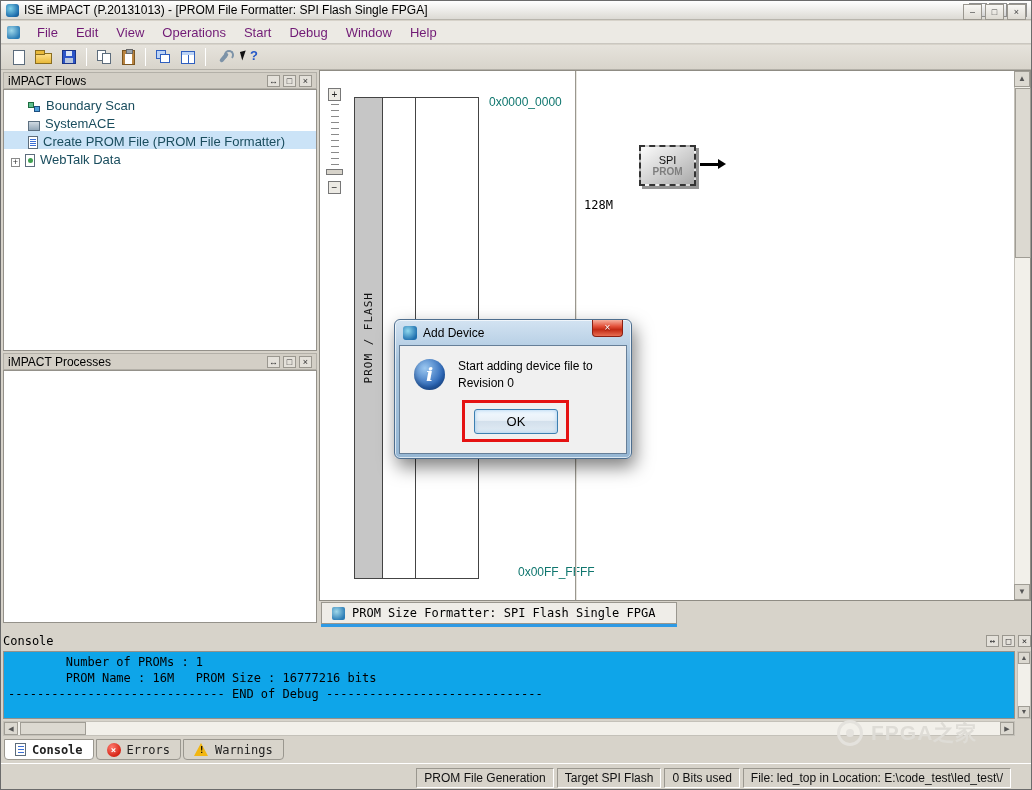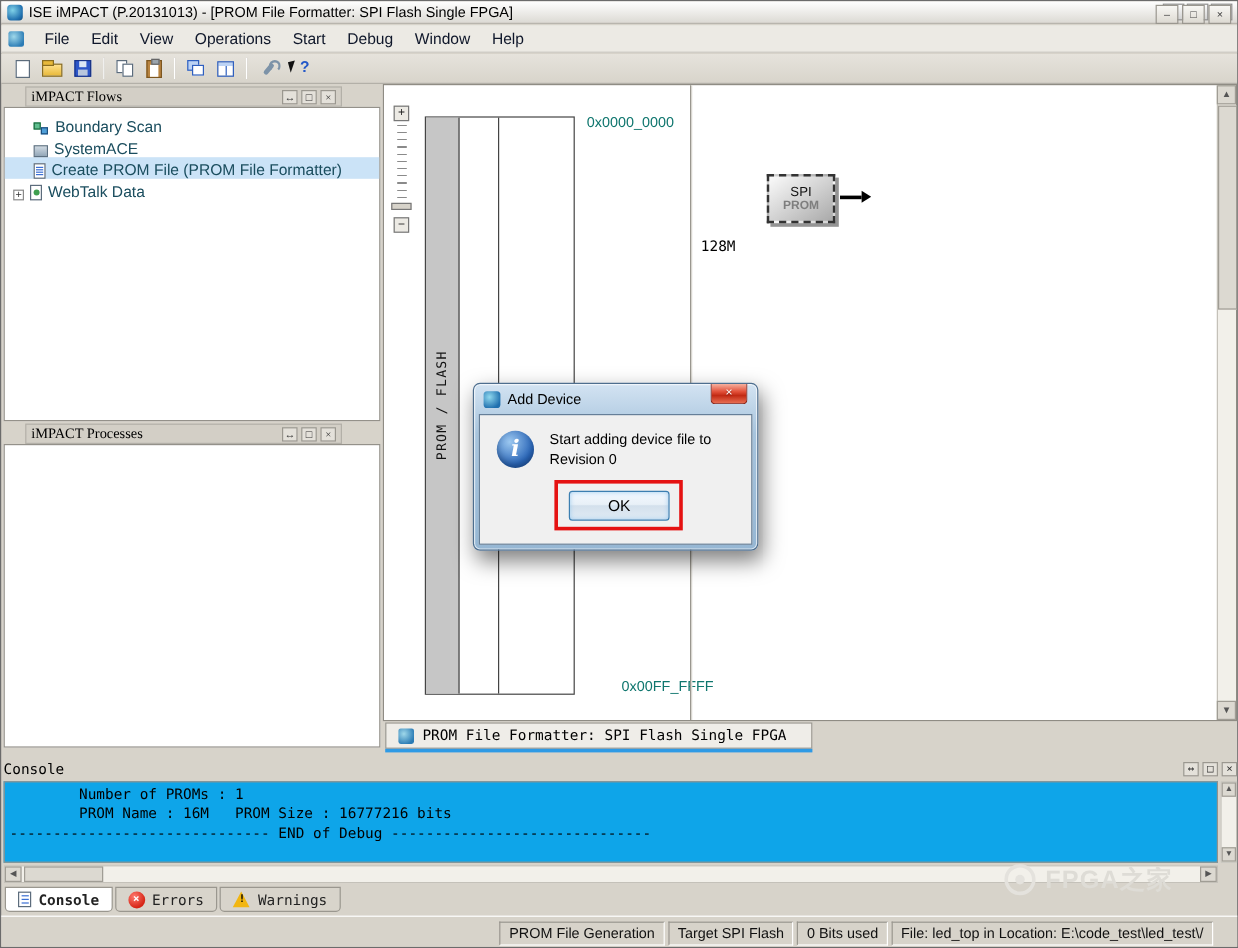--- a/index.html
+++ b/index.html
@@ -9,21 +9,21 @@
   
   .titlebar { position:absolute; left:0; top:0; width:100%; height:19px; background:linear-gradient(#ffffff,#dcdad4); border-bottom:1px solid #b8b5ad; display:flex; align-items:center; padding:0 5px; }
   .app-icon { width:13px; height:13px; border-radius:3px; background:radial-gradient(circle at 35% 35%,#7fd1e8,#1f6fae 70%,#134d7d); margin-right:5px; flex:none; }
   .titlebar .title { font-size:12px; color:#000; white-space:nowrap; }
   .winbtns { position:absolute; right:4px; top:2px; display:flex; gap:2px; }
   .winbtn { width:18px; height:14px; border:1px solid #8f8f8f; background:linear-gradient(#fcfcfc,#d2d2d2); font-size:9px; line-height:12px; text-align:center; color:#333; }
 
   
   .menubar { position:absolute; left:0; top:20px; width:100%; height:23px; background:#eceae4; border-bottom:1px solid #cac7c0; display:flex; align-items:center; padding-left:6px; }
   .mdi-icon { width:13px; height:13px; border-radius:2px; background:radial-gradient(circle at 35% 35%,#9fd8ea,#2b7cb5 75%); margin-right:8px; flex:none; }
-  .menu-item { font-size:13px; color:#0f172a; padding:0 9px; }
+  .menu-item { font-size:13px; color:#701a75; padding:0 9px; }
   .mdibtns { position:absolute; right:5px; top:3px; display:flex; gap:3px; }
   .mdibtn { width:19px; height:16px; border:1px solid #9a978f; background:linear-gradient(#f8f7f4,#dddad2); font-size:9px; line-height:14px; text-align:center; color:#444; }
 
   
   .toolbar { position:absolute; left:0; top:44px; width:100%; height:25px; background:linear-gradient(#e6e3dc,#d8d4cb); border-bottom:1px solid #b3b0a8; display:flex; align-items:center; gap:10px; padding-left:12px; }
   .tsep { width:1px; height:18px; background:#aaa79f; border-right:1px solid #fff; }
   .ic { position:relative; flex:none; }
   .ic-new { width:12px; height:15px; background:#fff; border:1px solid #5c6c7c; }
   .ic-open { width:17px; height:11px; background:linear-gradient(#ffe08a,#e8b93a); border:1px solid #8a6d1f; margin-top:3px; }
   .ic-open::before { content:""; position:absolute; left:-1px; top:-4px; width:8px; height:3px; background:#e8b93a; border:1px solid #8a6d1f; }
@@ -44,21 +44,21 @@
   .ic-tile { width:14px; height:13px; border:1px solid #2f5fbf; background:linear-gradient(#bcd3f5 0 3px,#fff 3px); }
   .ic-tile::before { content:""; position:absolute; left:6px; top:3px; bottom:0; width:1px; background:#2f5fbf; }
   .ic-wrench { width:15px; height:15px; }
   .ic-wrench::before { content:""; position:absolute; left:6px; top:2px; width:4px; height:11px; background:#7d93a8; transform:rotate(40deg); border-radius:2px; }
   .ic-wrench::after { content:""; position:absolute; left:8px; top:0; width:6px; height:6px; border:2px solid #7d93a8; border-radius:50%; border-bottom-color:transparent; }
   .ic-helpptr { width:17px; height:16px; }
   .ic-helpptr::before { content:""; position:absolute; left:0; top:2px; border-left:6px solid #111; border-bottom:9px solid transparent; transform:rotate(-15deg); }
   .ic-helpptr span { position:absolute; right:0; top:-1px; font-weight:bold; color:#2458c8; font-size:13px; }
 
   
-  .ptitle { position:absolute; left:20px; width:264px; height:17px; background:#d3cfc6; border:1px solid #b3b0a8; display:flex; align-items:center; padding:0 4px; font-family:Liberation Serif, serif; font-size:12px; color:#000; }
+  .ptitle { position:absolute; left:2px; width:314px; height:17px; background:#d3cfc6; border:1px solid #b3b0a8; display:flex; align-items:center; padding:0 4px; font-family:Liberation Sans, sans-serif; font-size:12px; color:#000; }
   .pbtns { margin-left:auto; display:flex; gap:3px; }
   .pbtn { width:13px; height:12px; border:1px solid #9a978f; background:#e4e1da; font-size:9px; line-height:10px; text-align:center; color:#333; }
 
   
   .tree { position:absolute; left:2px; top:88px; width:314px; height:262px; background:#fff; border:1px solid #94918a; padding-top:5px; }
   .trow { display:flex; align-items:flex-end; height:18px; gap:5px; padding-left:24px; font-size:13px; color:#1a4d5e; }
   .trow.sel { background:#cbe3f7; }
   .trow.webtalk { padding-left:7px; }
   .expander { width:9px; height:9px; border:1px solid #8a8a8a; background:#fff; font-size:9px; line-height:7px; text-align:center; color:#333; flex:none; }
   .ic-bscan { width:13px; height:11px; }
@@ -267,21 +267,21 @@
 
     <div class="ws-vscroll">
       <div class="sbtn" style="top:0;left:-1px;">▲</div>
       <div class="sthumb"></div>
       <div class="sbtn" style="bottom:0;left:-1px;">▼</div>
     </div>
   </div>
 
   <div class="doc-tab">
     <div class="mdi-icon" style="margin:0;"></div>
-    <span>PROM File Formatter: SPI Flash Single FPGA</span>
+    <span>PROM Size Formatter: SPI Flash Single FPGA</span>
   </div>
   <div class="tab-underline"></div>
 
   <div class="console-hdr">
     <span>Console</span>
     <span class="pbtns">
       <span class="pbtn">↔</span>
       <span class="pbtn">□</span>
       <span class="pbtn">×</span>
     </span>

